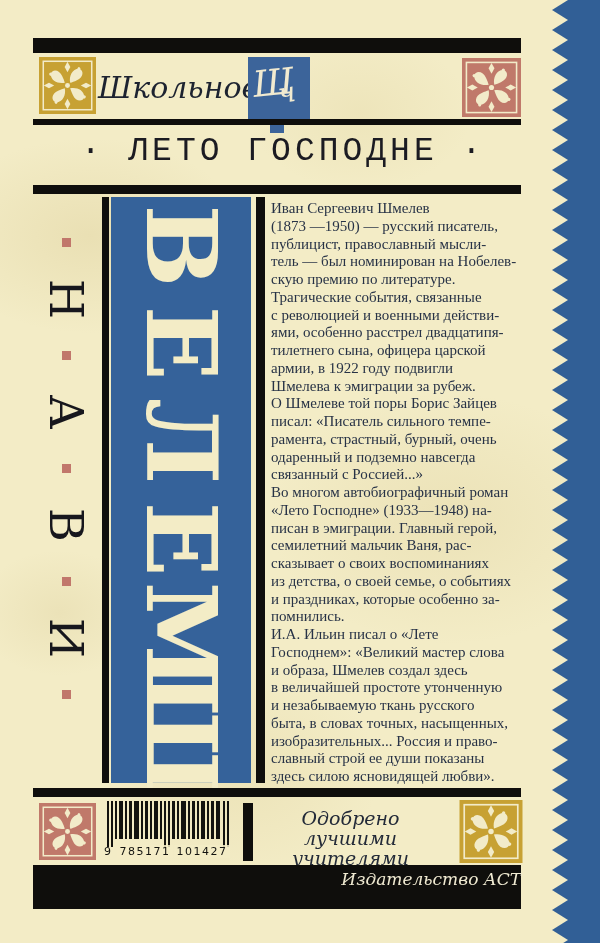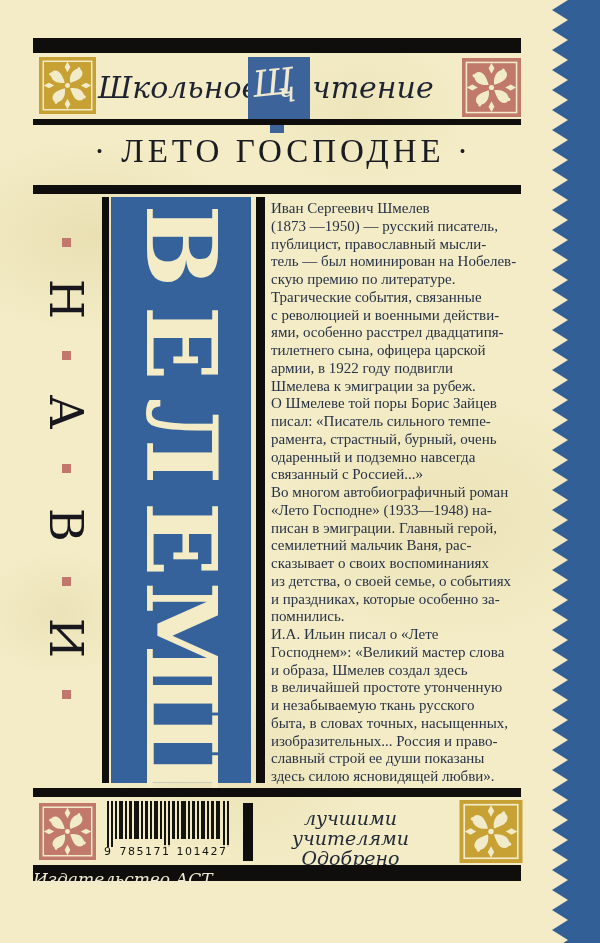--- a/index.html
+++ b/index.html
@@ -21,21 +21,21 @@
   .orn-pink{color:#c0796a;}
   .script{font-style:italic;color:#1d2330;font-family:"DejaVu Serif", serif;}
   .series-part{position:absolute;top:62px;height:52px;line-height:52px;font-size:30px;text-align:center;}
   .monogram{position:absolute;left:248px;top:57px;width:62px;height:62px;background:#3c649a;}
   .monogram-tab{position:absolute;left:270px;top:119px;width:14px;height:14px;background:#3c649a;}
   .mono-letter{position:absolute;color:#f1ead0;font-style:italic;font-family:"DejaVu Serif", serif;line-height:1;}
   .mono-sh{left:5px;top:8px;font-size:36px;transform:rotate(-6deg);}
   .mono-ch{left:30px;top:22px;font-size:28px;transform:rotate(-10deg);}
   .title{
     position:absolute;left:33px;top:133px;width:500px;text-align:center;
-    font-size:33px;letter-spacing:4px;color:#1b1b22;font-family:Liberation Serif, serif;
+    font-size:33px;letter-spacing:4px;color:#1b1b22;font-family:Liberation Mono, monospace;
   }
   
   .firstname-col{
     position:absolute;left:34px;top:238px;width:64px;
     display:flex;flex-direction:column;align-items:center;gap:30px;
   }
   .fn-letter{display:block;height:44px;width:60px;display:flex;align-items:center;justify-content:center;
     font-size:46px;color:#17171d;font-family:"DejaVu Serif", serif;}
   .fn-letter span{display:block;transform:rotate(90deg);line-height:1;}
   .pink-dot{width:9px;height:9px;background:#c1776b;}
@@ -58,22 +58,22 @@
   
   .divider{position:absolute;left:243px;top:803px;width:10px;height:58px;background:#0f0e0c;}
   .approval{position:absolute;left:248px;top:808px;width:205px;text-align:center;color:#232a38;
     font-size:19px;line-height:20px;}
   .barcode-block{position:absolute;left:104px;top:801px;width:126px;height:58px;}
   .barcode-digits{position:absolute;top:44px;left:0;width:126px;height:13px;
     font-family:"DejaVu Sans", sans-serif;font-size:11px;color:#13130f;line-height:13px;}
   .bd1{position:absolute;left:0;}
   .bd2{position:absolute;left:13px;width:56px;text-align:center;letter-spacing:1.5px;background:rgba(243,236,198,.85);}
   .bd3{position:absolute;left:70px;width:56px;text-align:center;letter-spacing:1.5px;background:rgba(243,236,198,.85);}
-  .publisher-bar{position:absolute;left:33px;top:865px;width:488px;height:16px;background:#0f0e0c;
-    text-align:left;line-height:28px;}
+  .publisher-bar{position:absolute;left:33px;top:865px;width:488px;height:44px;background:#0f0e0c;
+    text-align:right;line-height:28px;}
   .publisher-bar .script{color:#f0ead2;font-size:17px;}
   
   .zigzag{position:absolute;left:552px;top:0;width:48px;height:943px;}
   .hidden-defs{position:absolute;width:0;height:0;overflow:hidden;}
 </style>
 </head>
 <body>
 
 <svg class="hidden-defs" aria-hidden="true">
   <symbol id="orn" viewBox="0 0 60 60">
@@ -117,21 +117,20 @@
     </svg>
 
   <div class="series-part script" style="left:98px;width:148px;">Школьное</div>
 
   <div class="monogram">
     <span class="mono-letter mono-sh">Ш</span>
     <span class="mono-letter mono-ch">ч</span>
   </div>
   <div class="monogram-tab"></div>
 
-  <div class="series-part script" style="left:312px;width:120px;">чтение</div>
 
   <svg class="orn orn-pink" style="left:459px;top:58px;width:65px;height:59px;">
       <use href="#orn"></use>
     </svg>
 
   <div class="bar" style="top:119px;height:6px;"></div>
 
   <div class="title">· ЛЕТО ГОСПОДНЕ ·</div>
 
   <div class="bar" style="top:185px;height:9px;"></div>
@@ -253,22 +252,22 @@
     <div class="barcode-digits">
       <span class="bd1">9</span>
       <span class="bd2">785171</span>
       <span class="bd3">101427</span>
     </div>
   </div>
 
   <div class="divider"></div>
 
   <div class="approval script">
+    <div>Одобрено</div>
     <div>лучшими учителями</div>
-    <div>Одобрено</div>
   </div>
 
   <svg class="orn orn-gold" style="left:458px;top:800px;width:66px;height:63px;">
       <use href="#orn"></use>
     </svg>
 
   <div class="publisher-bar">
     <span class="script">Издательство АСТ</span>
   </div>
 

